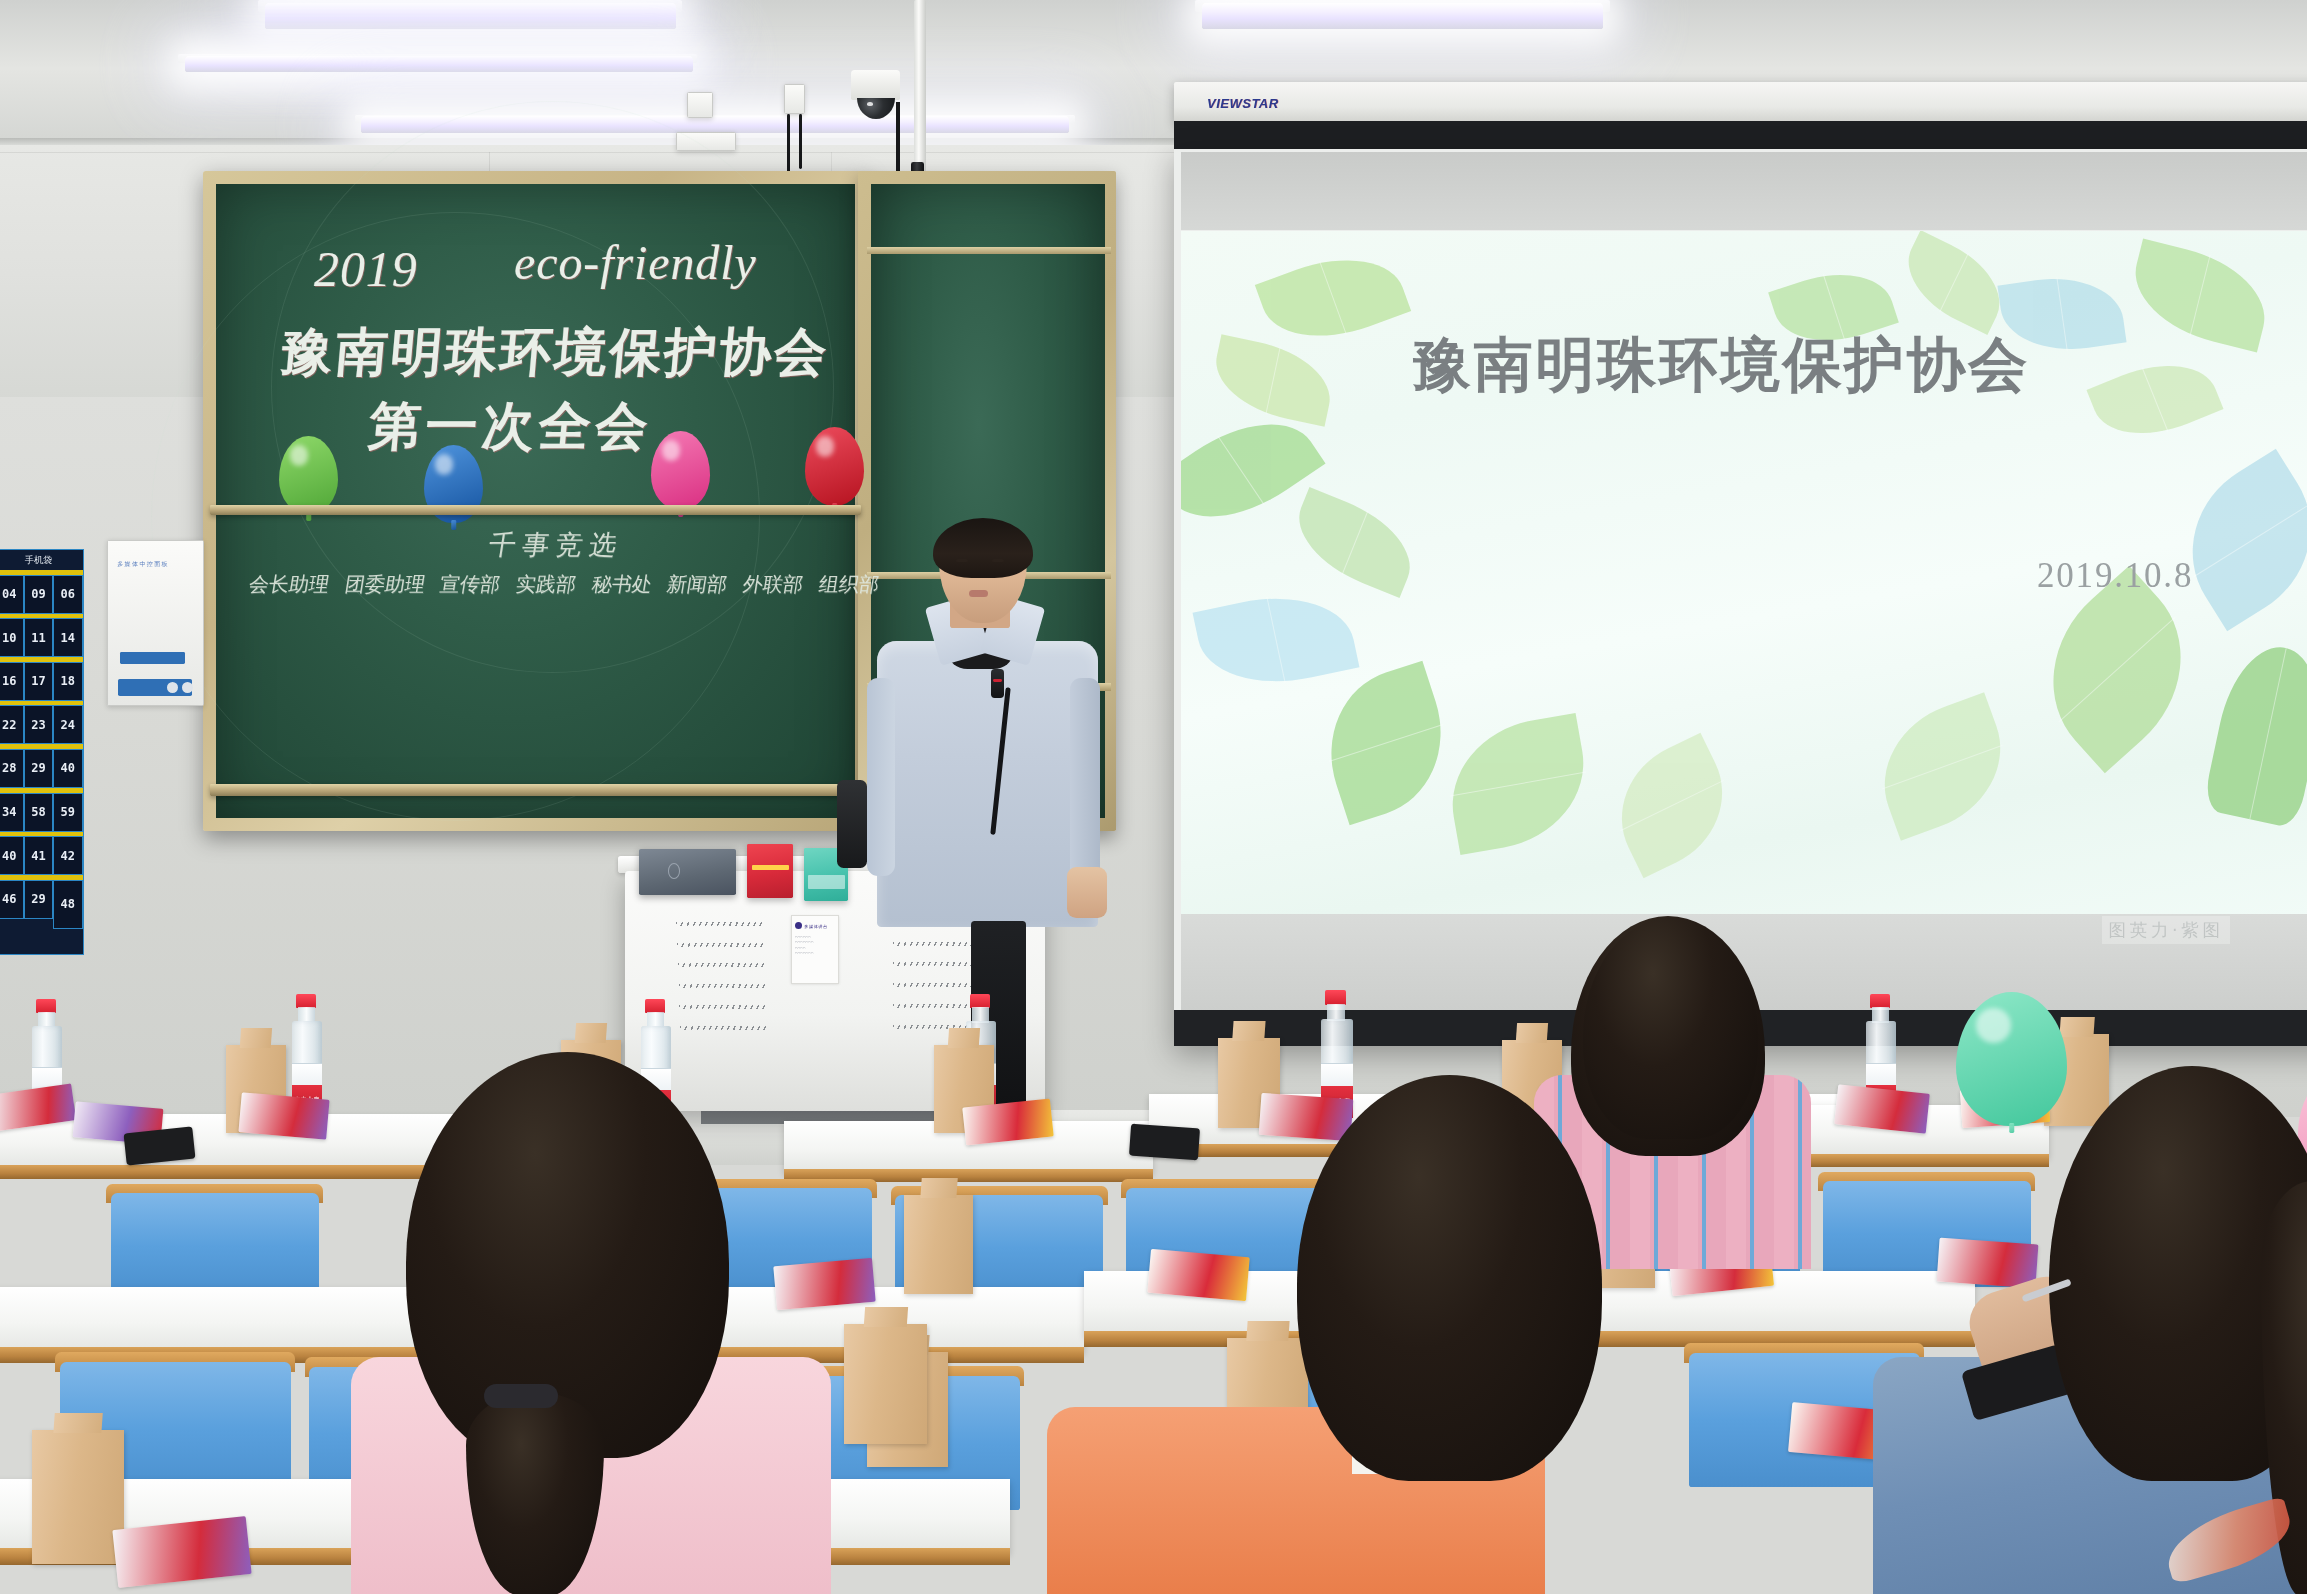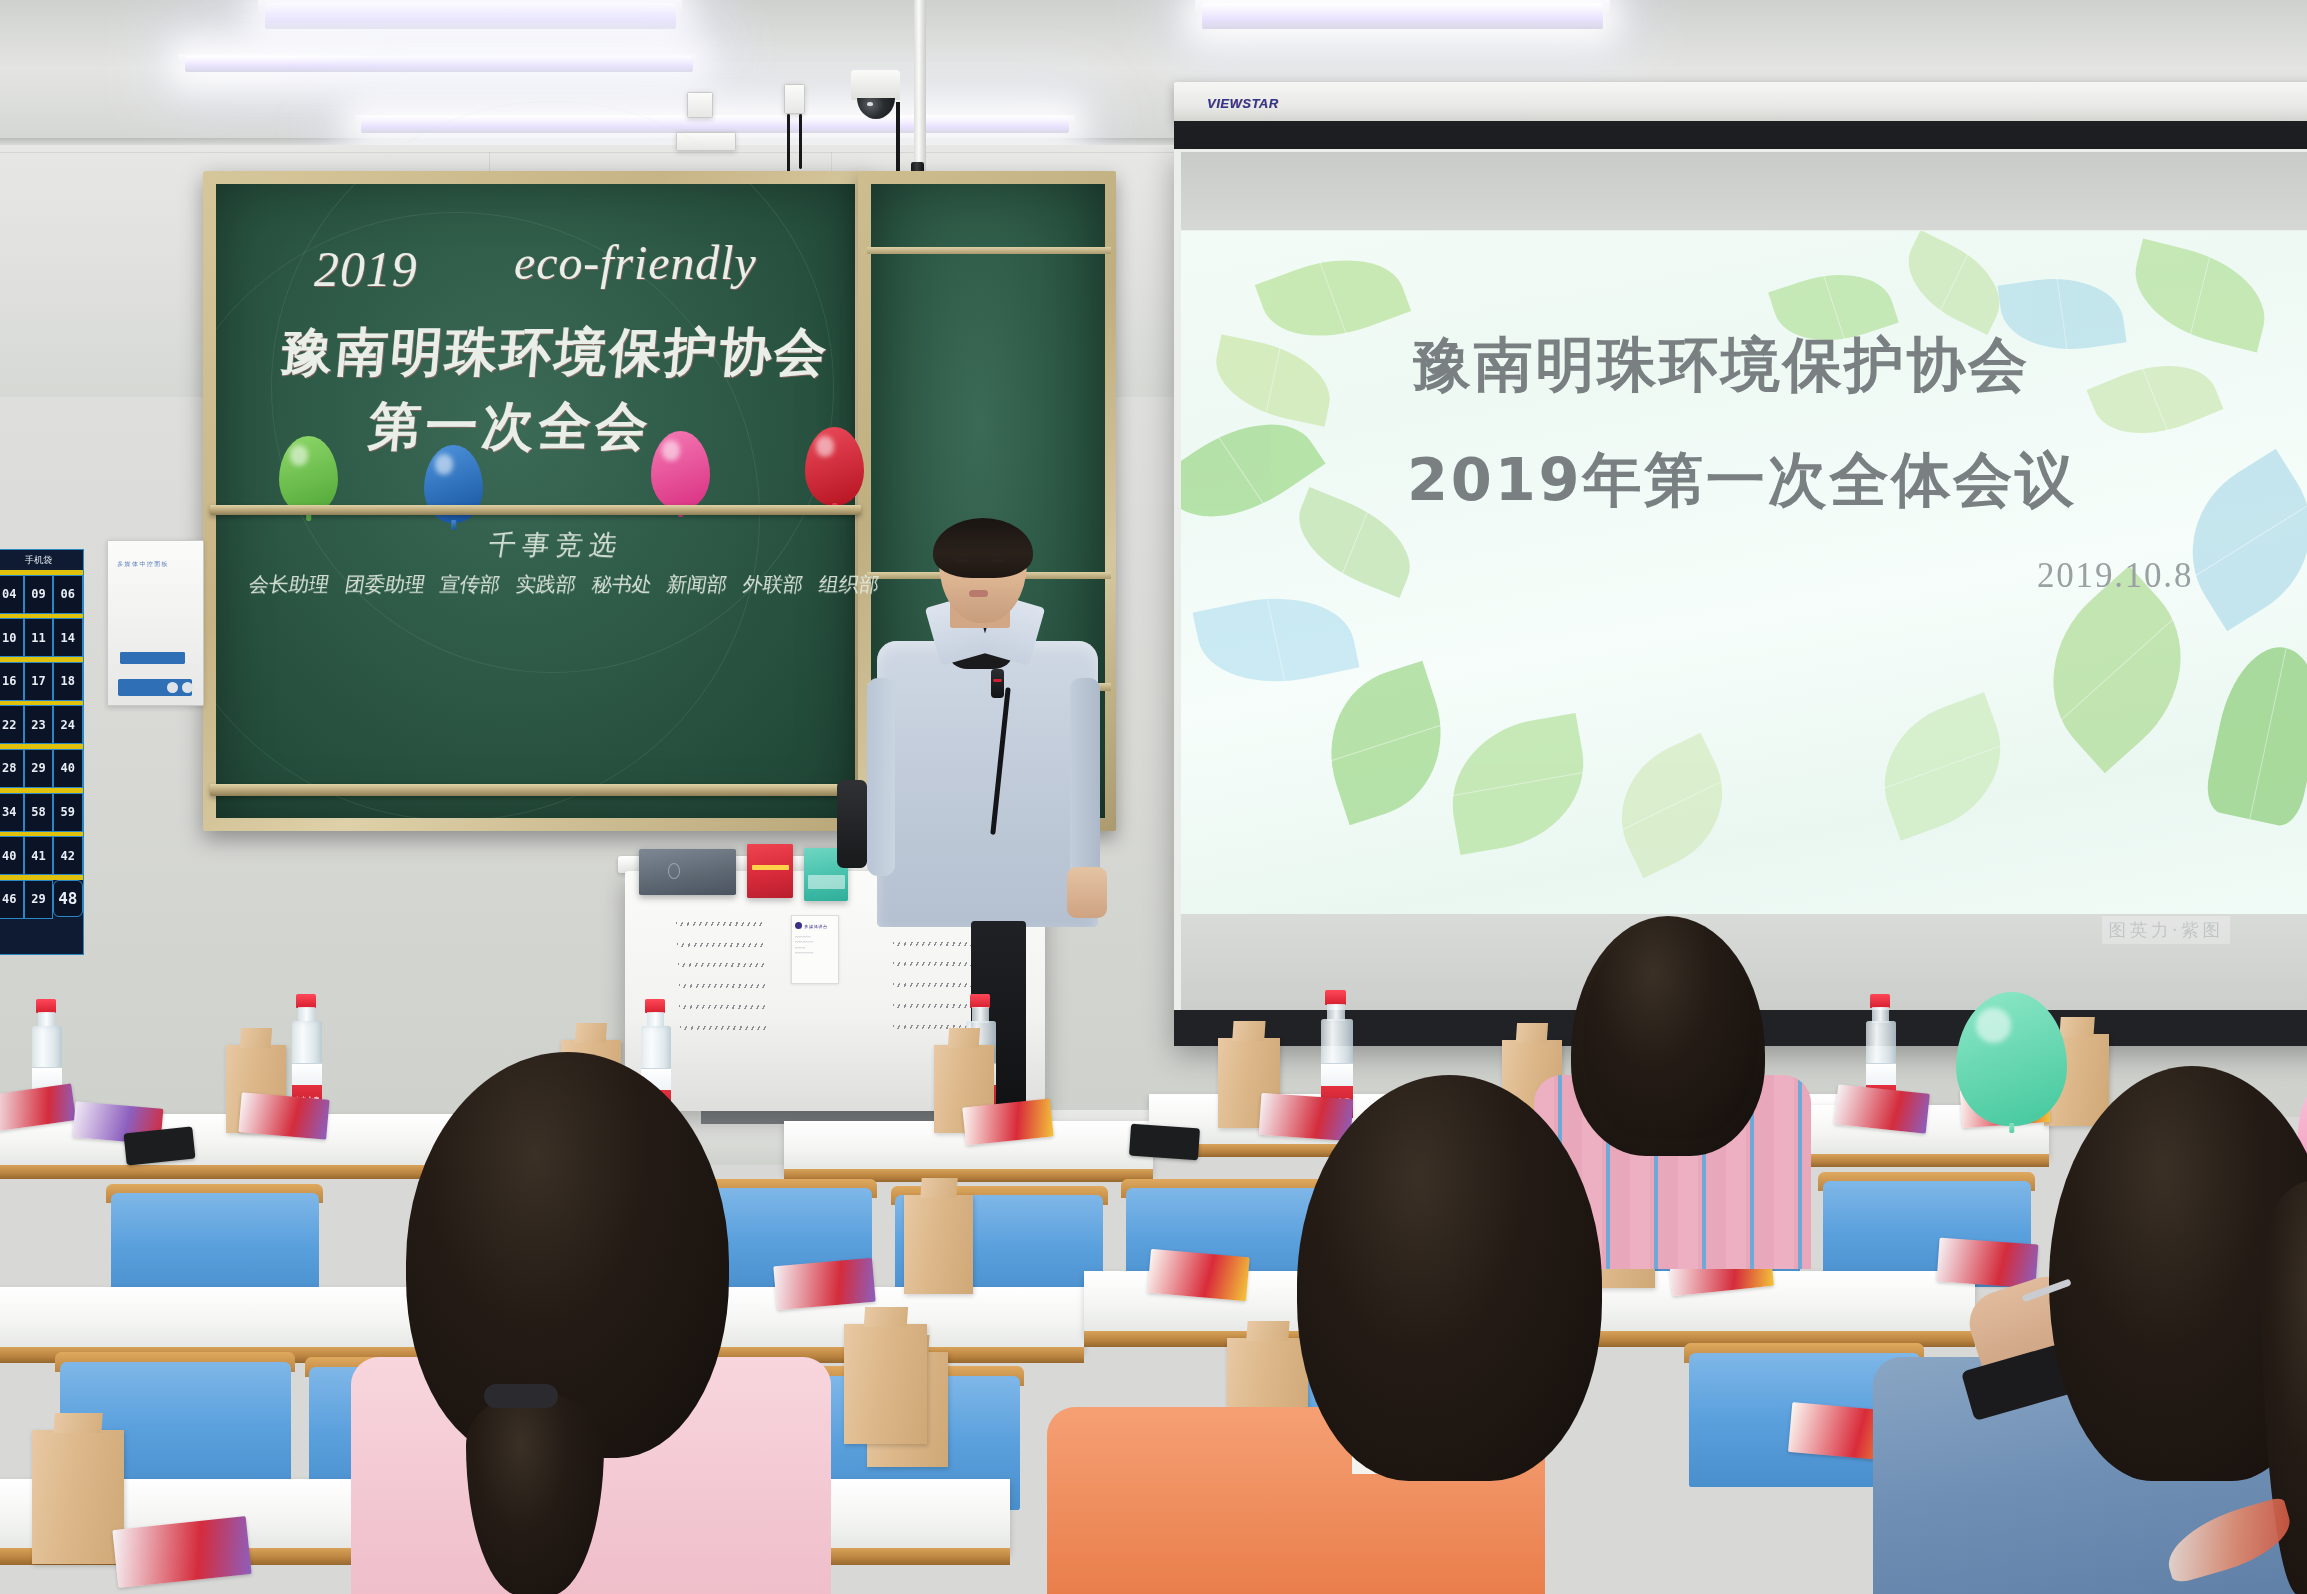--- a/index.html
+++ b/index.html
@@ -535,21 +535,21 @@
         <div>
           <div class="pocket-flap" style="height: 4.6px;"></div>
           <div class="pocket" style="height: 39px; font-size: 12px;">46</div>
         </div>
         <div>
           <div class="pocket-flap" style="height: 4.6px;"></div>
           <div class="pocket" style="height: 39px; font-size: 12px;">29</div>
         </div>
         <div>
           <div class="pocket-flap" style="height: 4.6px;"></div>
-          <div class="pocket" style="height: 37px; font-size: 16px; border-radius: 6px;">48</div>
+          <div class="pocket" style="height: 49px; font-size: 12px;">48</div>
         </div>
       </div>
   </div>
 
   <div class="abs screen-case"></div>
   <div class="abs screen-brand">VIEWSTAR</div>
   <div class="abs screen-black-top"></div>
   <div class="abs screen-body"></div>
   <div class="abs screen-grey-band"></div>
 
@@ -601,21 +601,20 @@
         <span class="leaf-mid"></span>
       </div>
     <div class="leaf" style="left:1038px; top:415px; width:97px; height:175px; background:#8fcf7c; transform:rotate(12deg); border-radius:50% 50% 20% 20%;">
         <span class="leaf-mid"></span>
       </div>
     <div class="leaf" style="left:706px; top:471px; width:111px; height:129px; background:#c4e7ae; transform:rotate(70deg); opacity:.55;">
         <span class="leaf-mid"></span>
       </div>
 
     <div class="slide-title" style="left:231px; top:95px; font-size:59px;">豫南明珠环境保护协会</div>
-    <div class="slide-title" style="left:226px; top:210px; font-size:59px;">2019年第一次全体会议</div>
     <div class="slide-date" style="left:856px; top:325px; font-size:35px;">2019.10.8</div>
   </div>
 
   <div class="abs slide-bottom-band"></div>
   <div class="abs slide-watermark" style="left:2102px; top:916px; font-size:17.5px;">图英力·紫图</div>
   <div class="abs screen-black-bot"></div>
 
   <div class="abs" style="left:609px; top:1110px; width:540px; height:55px; background:linear-gradient(180deg,#e9eae7,#cfd1cd);"></div>
   <div class="abs" style="left:701px; top:1027px; width:258px; height:97px; background:linear-gradient(180deg,#9fa3a6,#7d8184);"></div>
 

